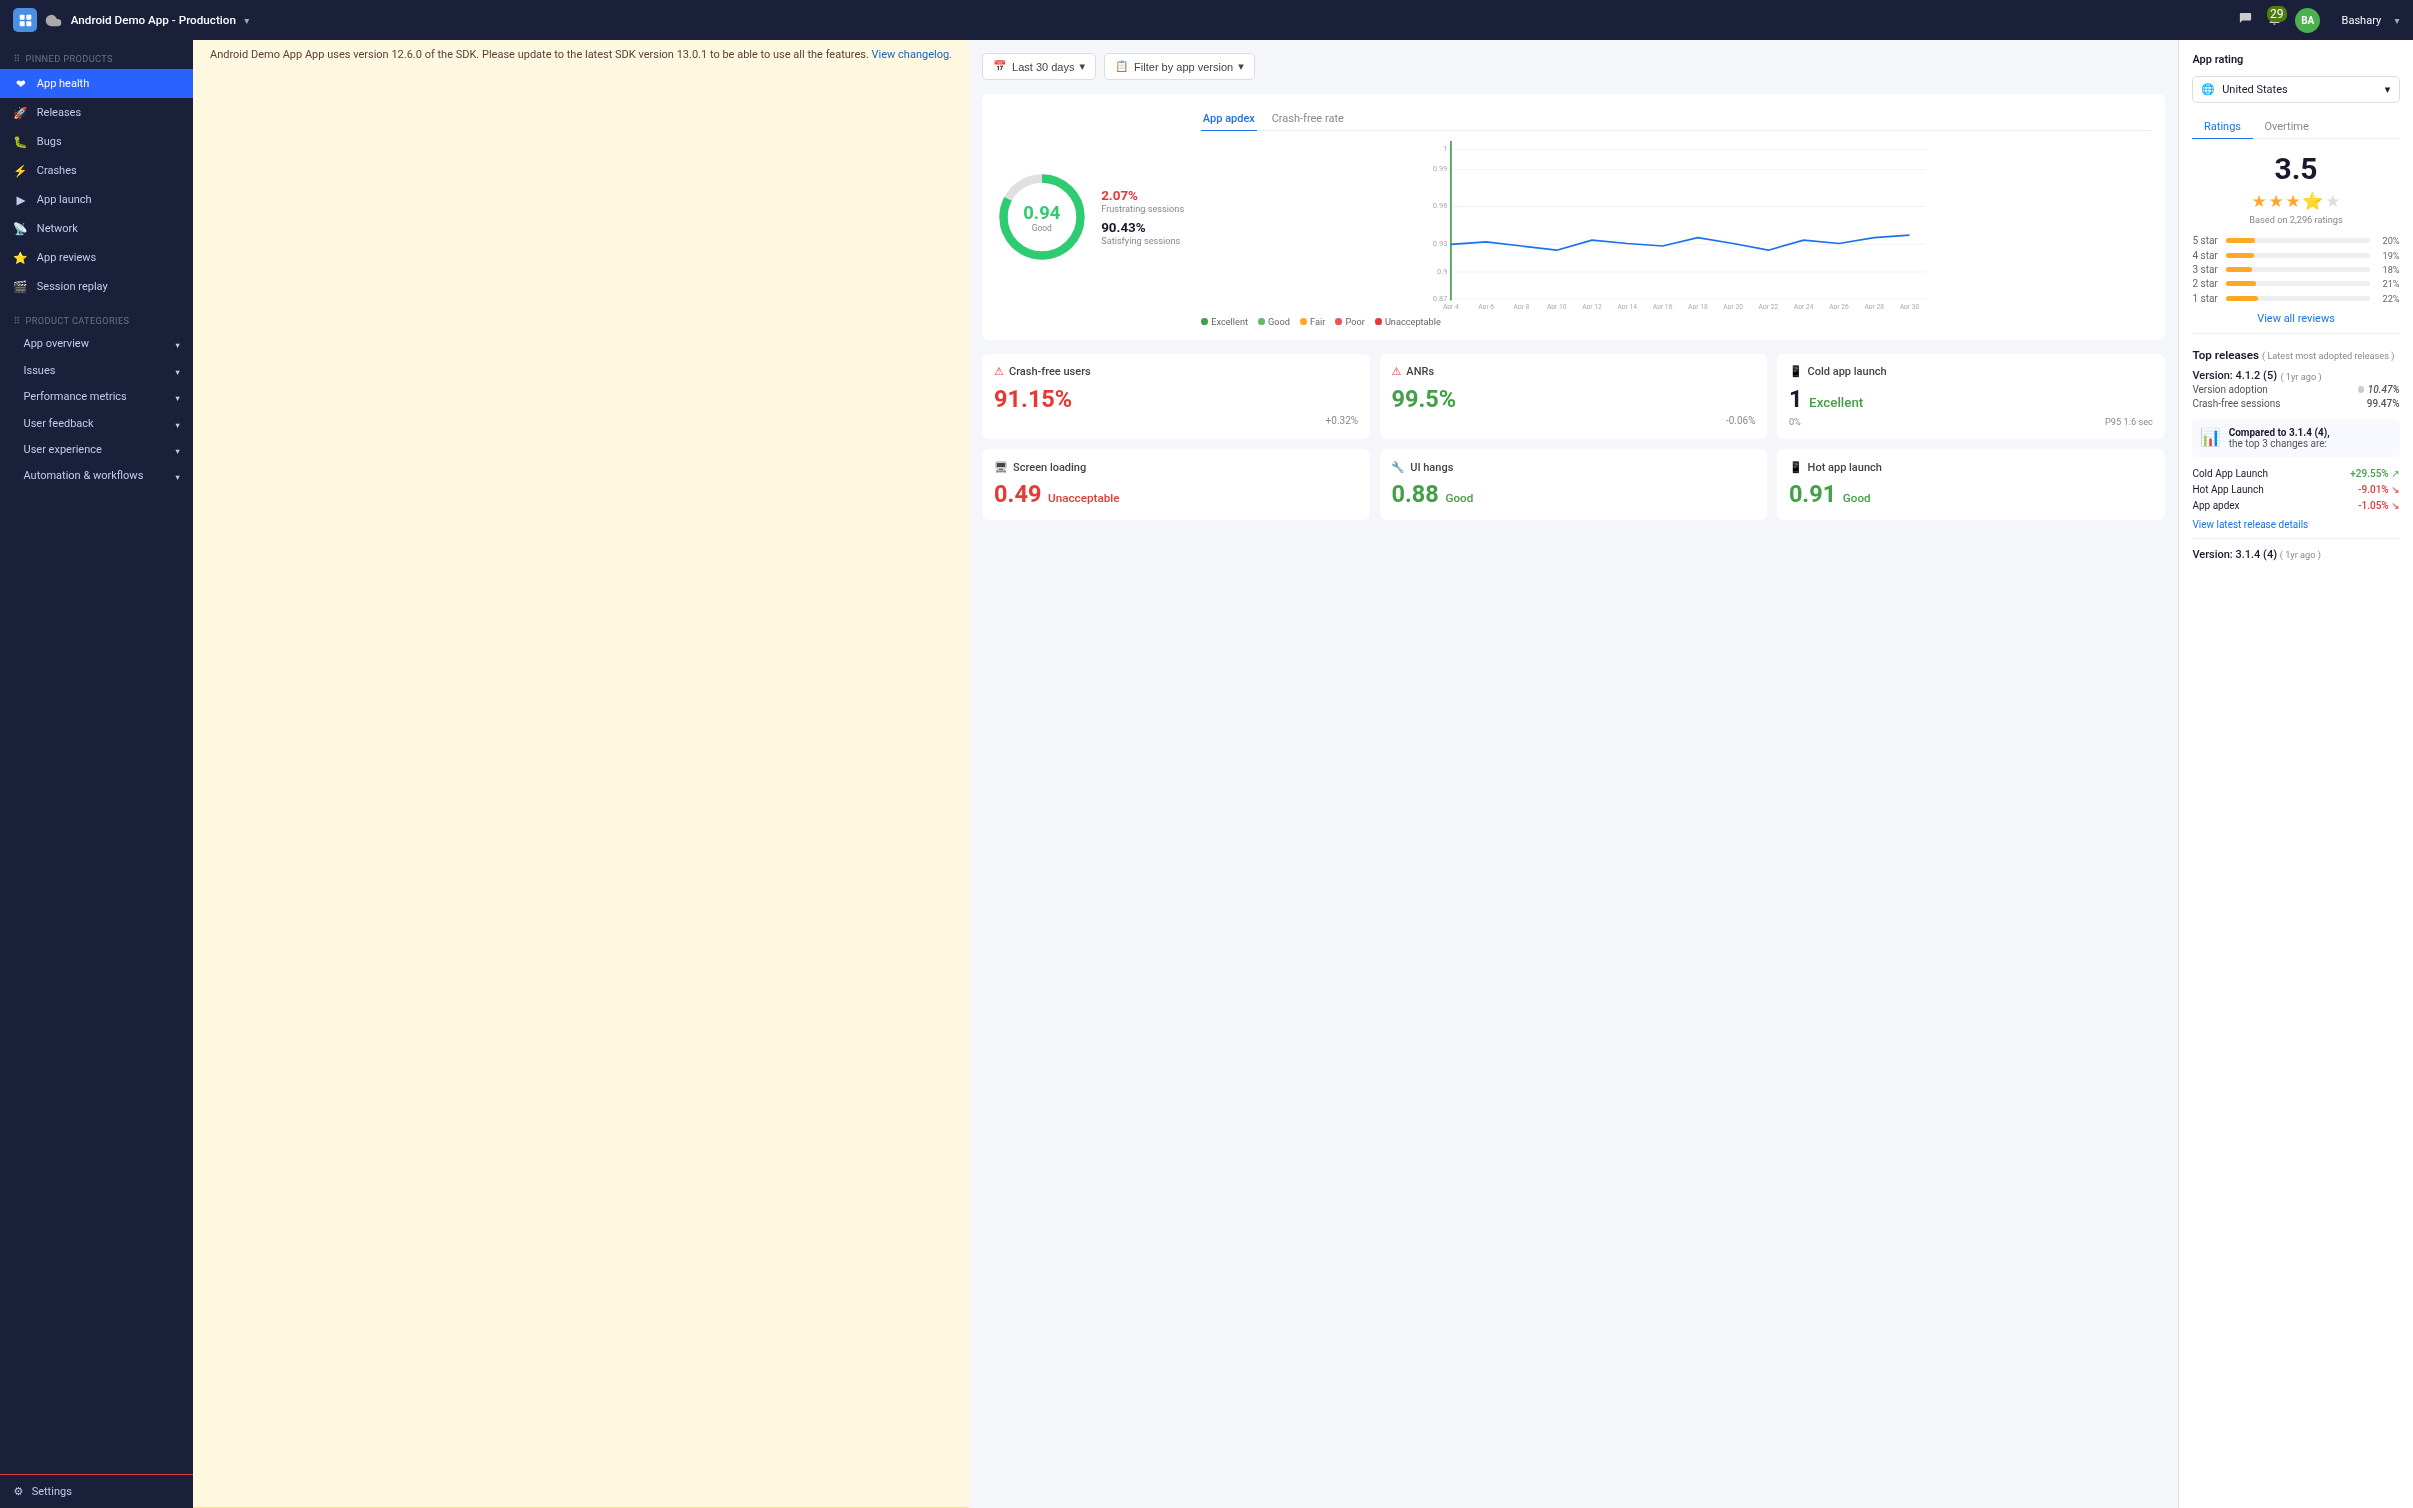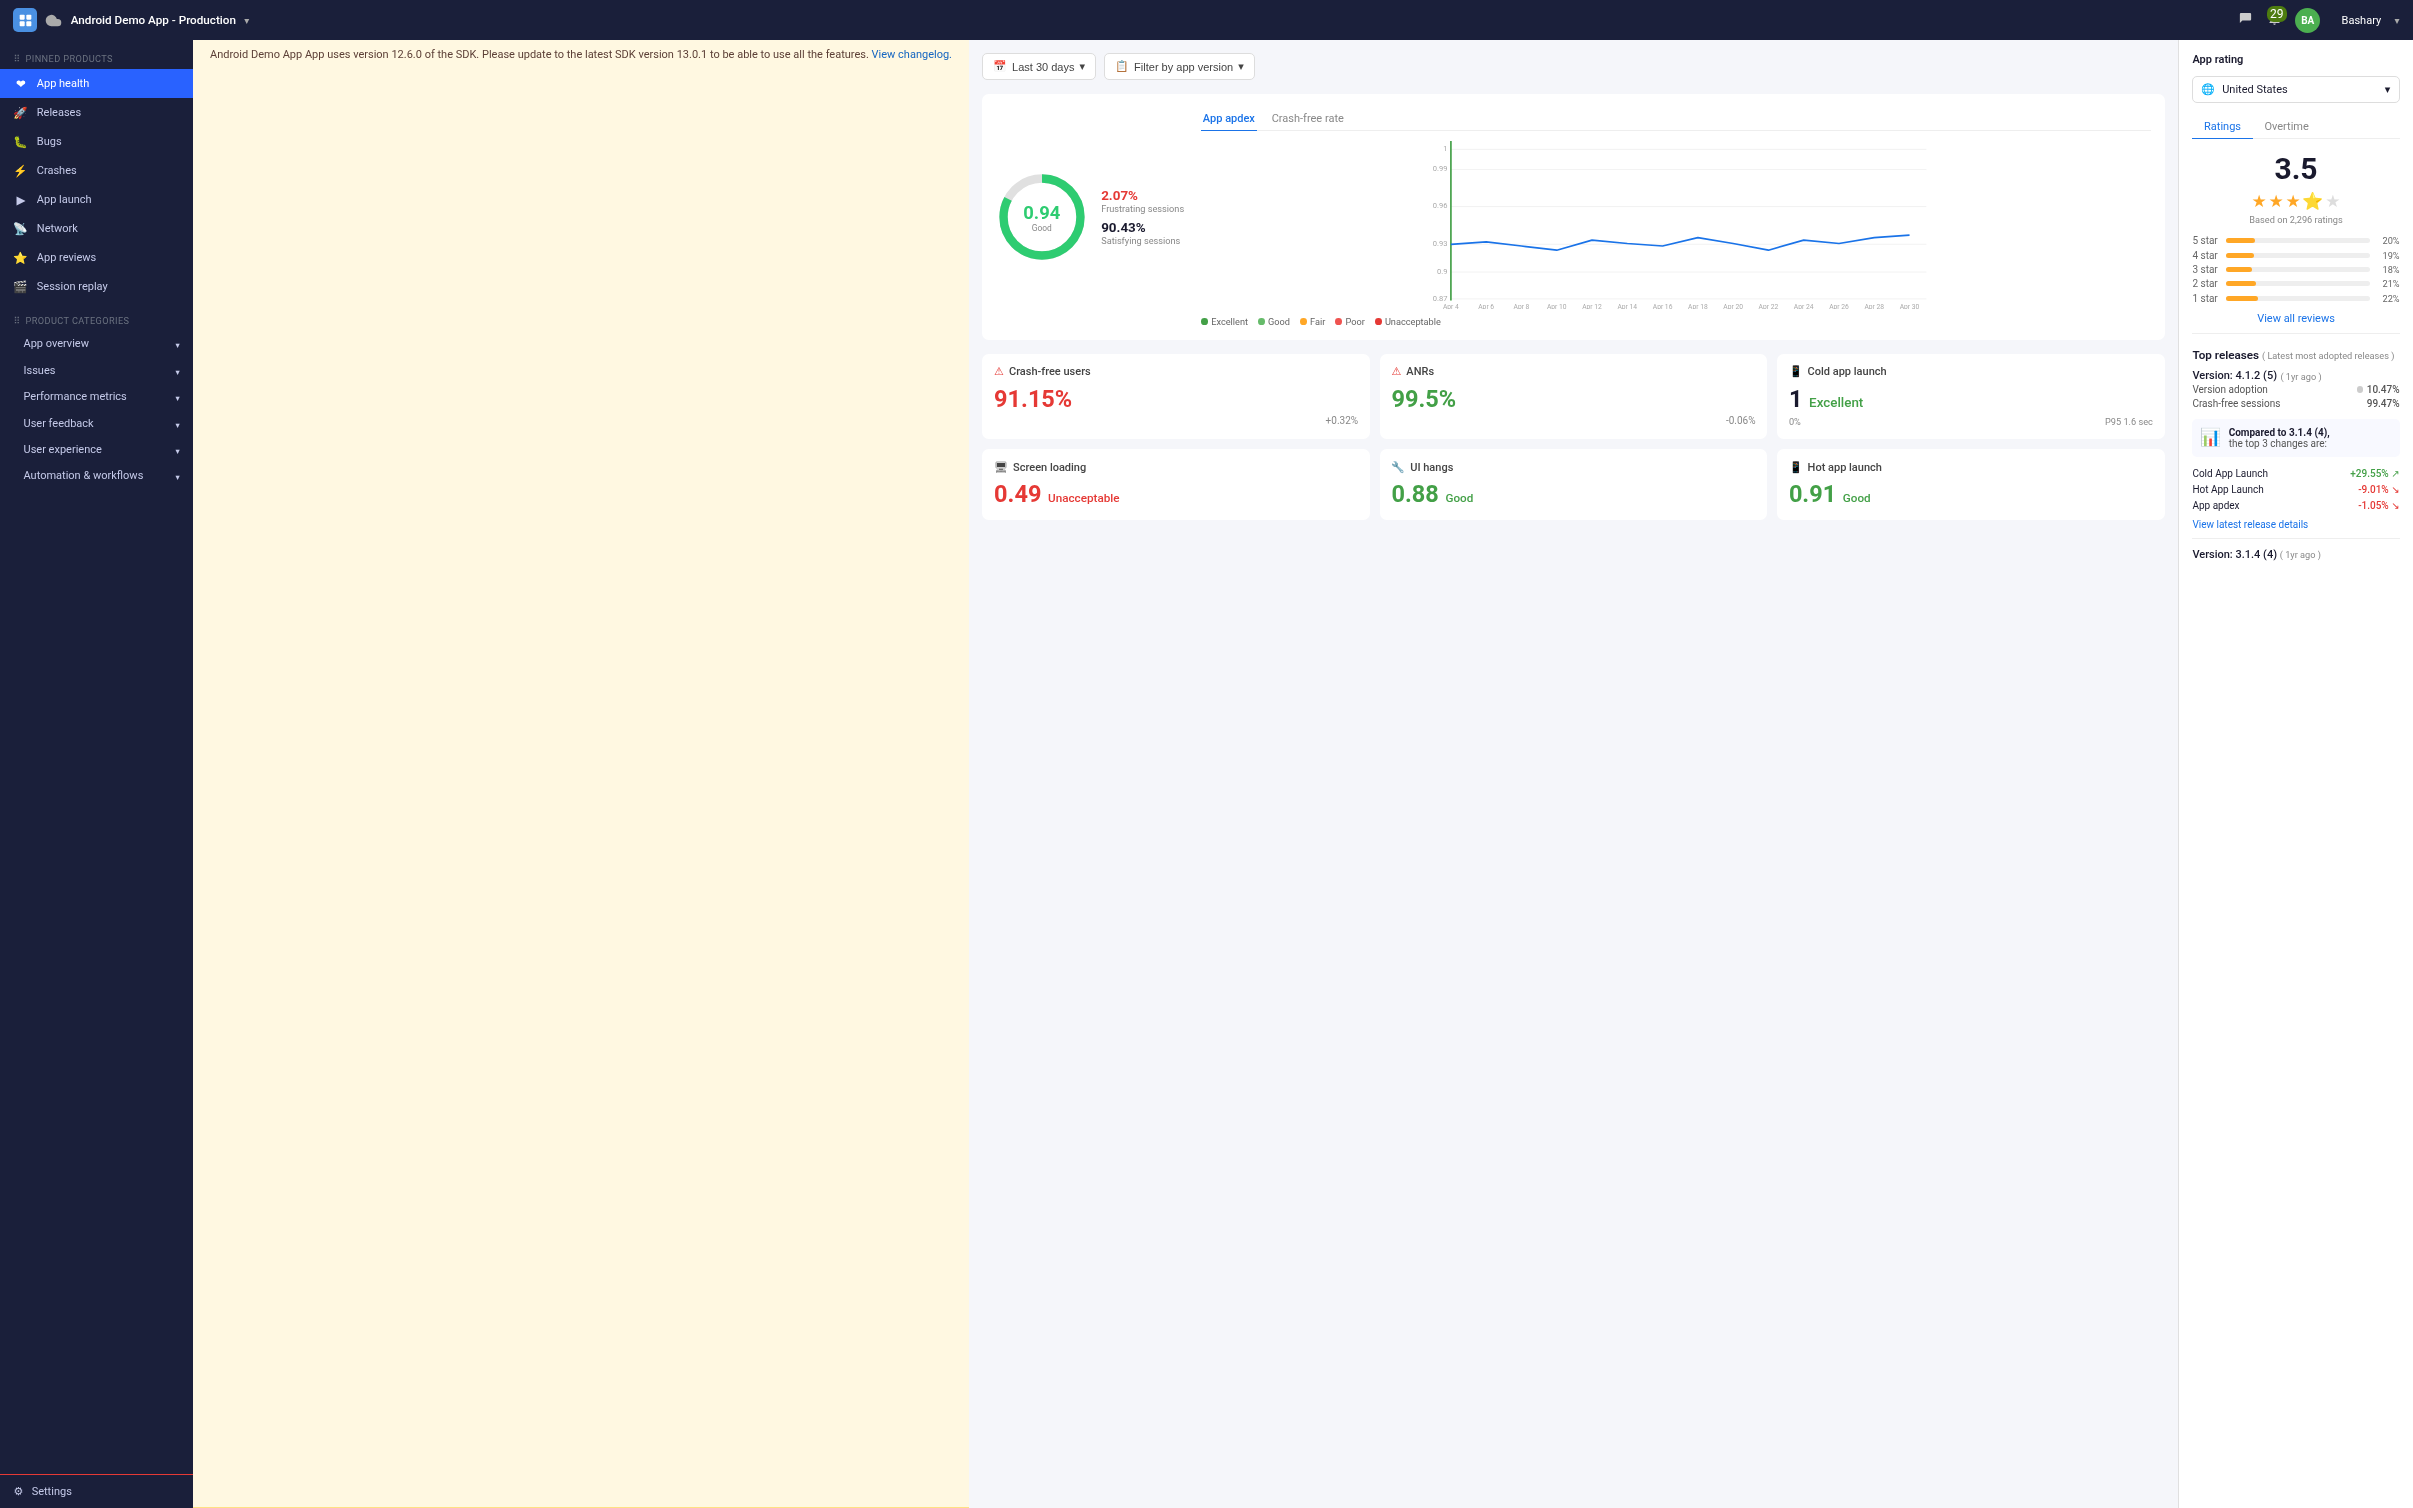--- a/index.html
+++ b/index.html
@@ -564,21 +564,21 @@
           <span class="top-releases-sub"> ( <span>Latest most adopted releases</span> ) </span>
         </div>
 
         <div class="release-item">
           <div style="display:flex;gap:3.4px;align-items:flex-end;">
             <span class="release-version">Version: 4.1.2 (5)</span>
             <span class="release-ago">( <span>1yr ago</span> )</span>
           </div>
           <div class="release-row">
             <span>Version adoption</span>
-            <span style="display:flex;align-items:center;gap:3.4px;">
+            <span style="display:flex;align-items:center;gap:3.4px;font-style:italic;">
               <span style="width:6.7px;height:6.7px;background:#ccc;border-radius:50%;display:inline-block;"></span>
               <span class="release-pct">10.47%</span>
             </span>
           </div>
           <div class="release-row">
             <span>Crash-free sessions</span>
             <span class="release-pct">99.47%</span>
           </div>
         </div>
 

